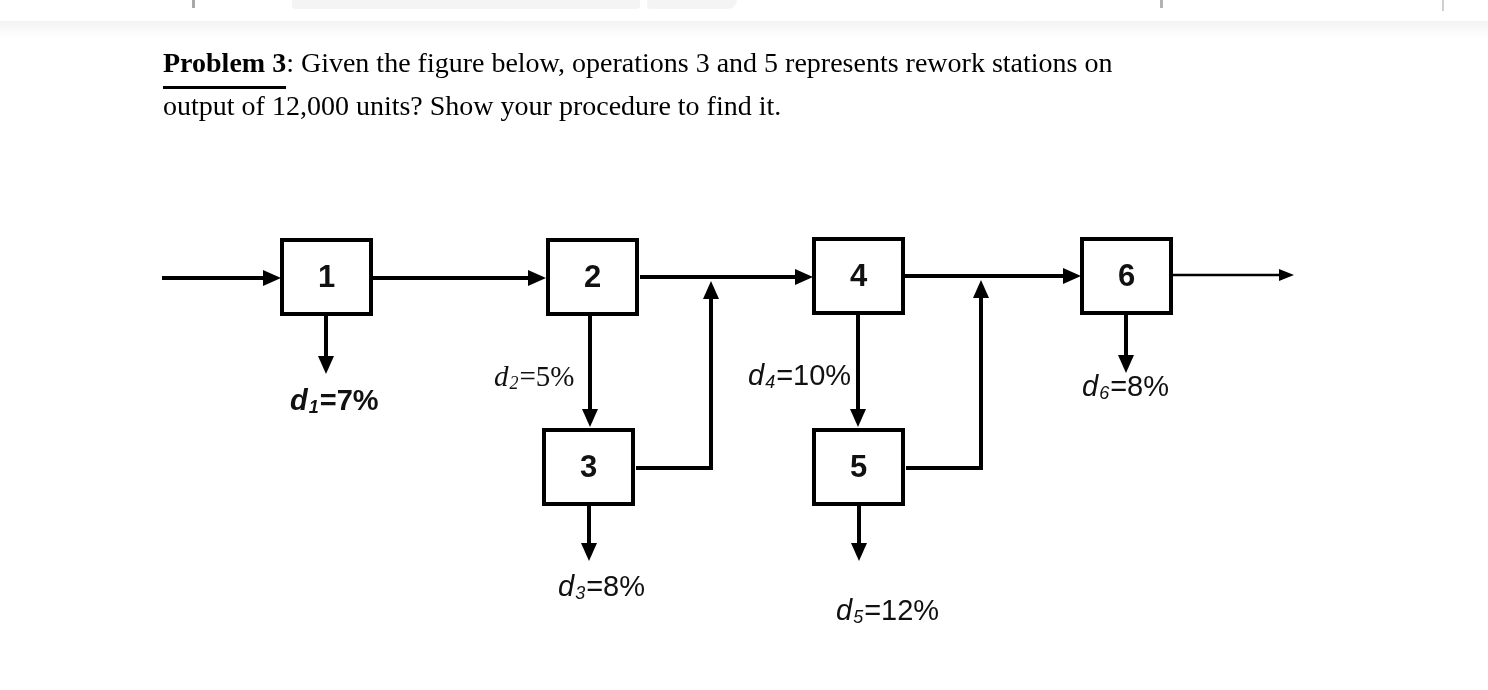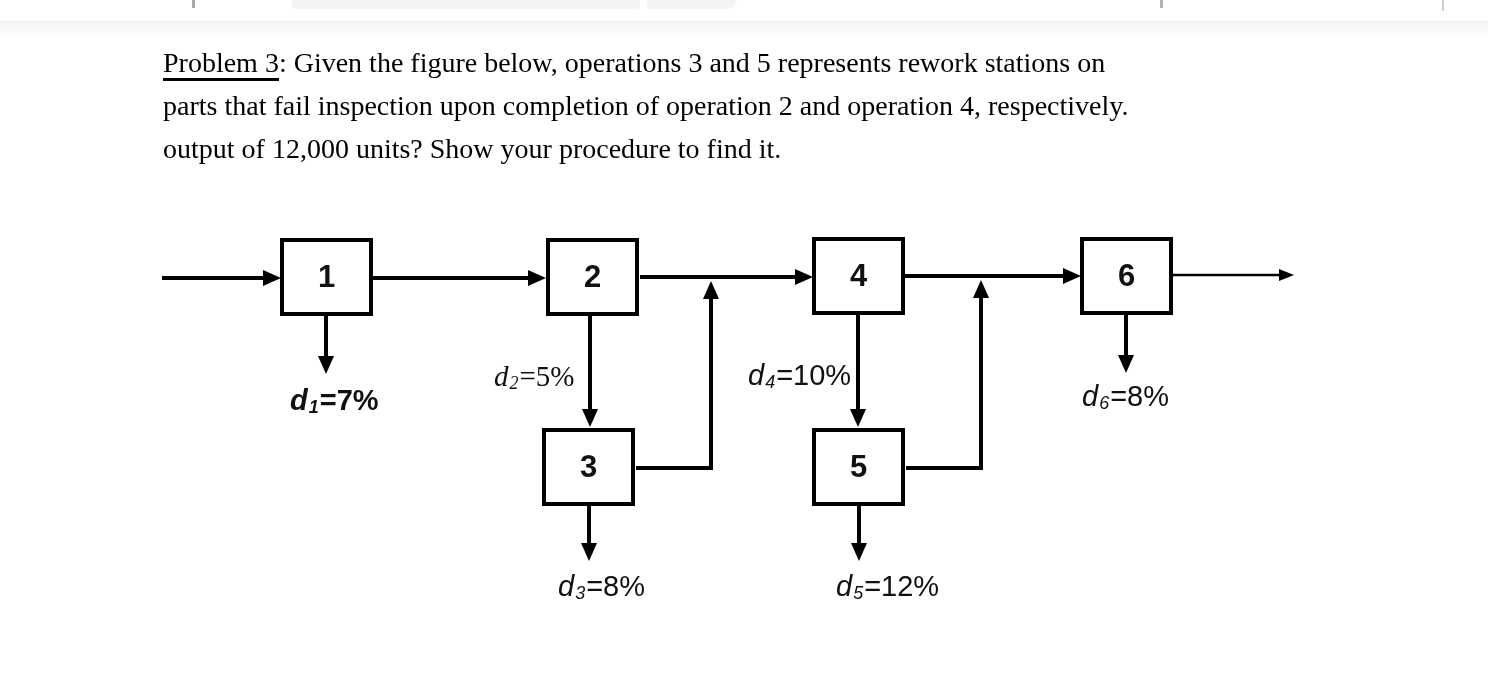--- a/index.html
+++ b/index.html
@@ -13,53 +13,52 @@
   .tick.t3{left:1442px;width:2px;height:11px;background:#cfcfcf;}
   .tabrem{position:absolute;top:0;height:9px;background:#f4f4f4;}
   .tabrem.a{left:292px;width:348px;border-radius:0 0 4px 4px;}
   .tabrem.b{left:647px;width:90px;border-radius:0 0 9px 4px;}
   .toolbar-shadow{position:absolute;left:0;top:21px;width:100%;height:17px;
         background:linear-gradient(#f3f3f3,#ffffff);}
 
   
   .problem-text{position:absolute;left:163px;top:41px;width:1180px;
         font-size:28px;line-height:43px;white-space:nowrap;}
-  .problem-title{font-weight:normal;border-bottom:3px solid #000;padding-bottom:0px;}
+  .problem-title{font-weight:bold;border-bottom:3px solid #000;padding-bottom:8px;}
 
   
   svg.diagram{position:absolute;left:0;top:0;width:1488px;height:690px;}
   .box{position:absolute;width:85px;height:70px;border:4px solid #000;background:#fff;
         display:flex;align-items:center;justify-content:center;
         font-family:"Liberation Sans",sans-serif;font-weight:bold;font-size:31px;color:#111;}
   .b1{left:280px;top:238px;} .b2{left:546px;top:238px;} .b3{left:542px;top:428px;}
   .b4{left:812px;top:237px;} .b5{left:812px;top:428px;} .b6{left:1080px;top:237px;}
 
   .dlabel{position:absolute;font-family:"Liberation Sans",sans-serif;font-size:29px;
         color:#111;white-space:nowrap;}
   .dvar{font-style:italic;padding-right:1px;}
   .dsub{font-style:italic;font-size:0.62em;position:relative;top:0.18em;padding-right:1px;}
   .dval{font-style:normal;}
   .dl1{left:290px;top:384px;font-weight:bold;} .dl2{left:494px;top:360px;font-family:Liberation Serif, serif;} .dl3{left:558px;top:570px;}
-  .dl4{left:748px;top:359px;} .dl5{left:836px;top:570px;} .dl6{left:1082px;top:380px;}
+  .dl4{left:748px;top:359px;} .dl5{left:836px;top:594px;} .dl6{left:1082px;top:370px;}
 </style>
 </head>
 <body>
 
 <div class="page">
 
   <div class="tick t1"></div>
   <div class="tabrem a"></div>
   <div class="tabrem b"></div>
   <div class="tick t2"></div>
   <div class="tick t3"></div>
   <div class="toolbar-shadow"></div>
 
   <div class="problem-text">
     <div><span class="problem-title">Problem 3</span><span>: Given the figure below, operations 3 and 5 represents rework stations on</span></div>
-    <div>parts that fail inspection upon completion of operation 2 and operation 4, respectively.</div>
     <div>output of 12,000 units? Show your procedure to find it.</div>
   </div>
 
   <svg class="diagram" viewBox="0 0 1488 690" fill="none" stroke="#000" stroke-width="4">
 
     <g>
       <path d="M162,278 H266"></path>
         <polygon fill="#000" stroke="none" points="281,278 263,270 263,286"></polygon>
     </g>
 

